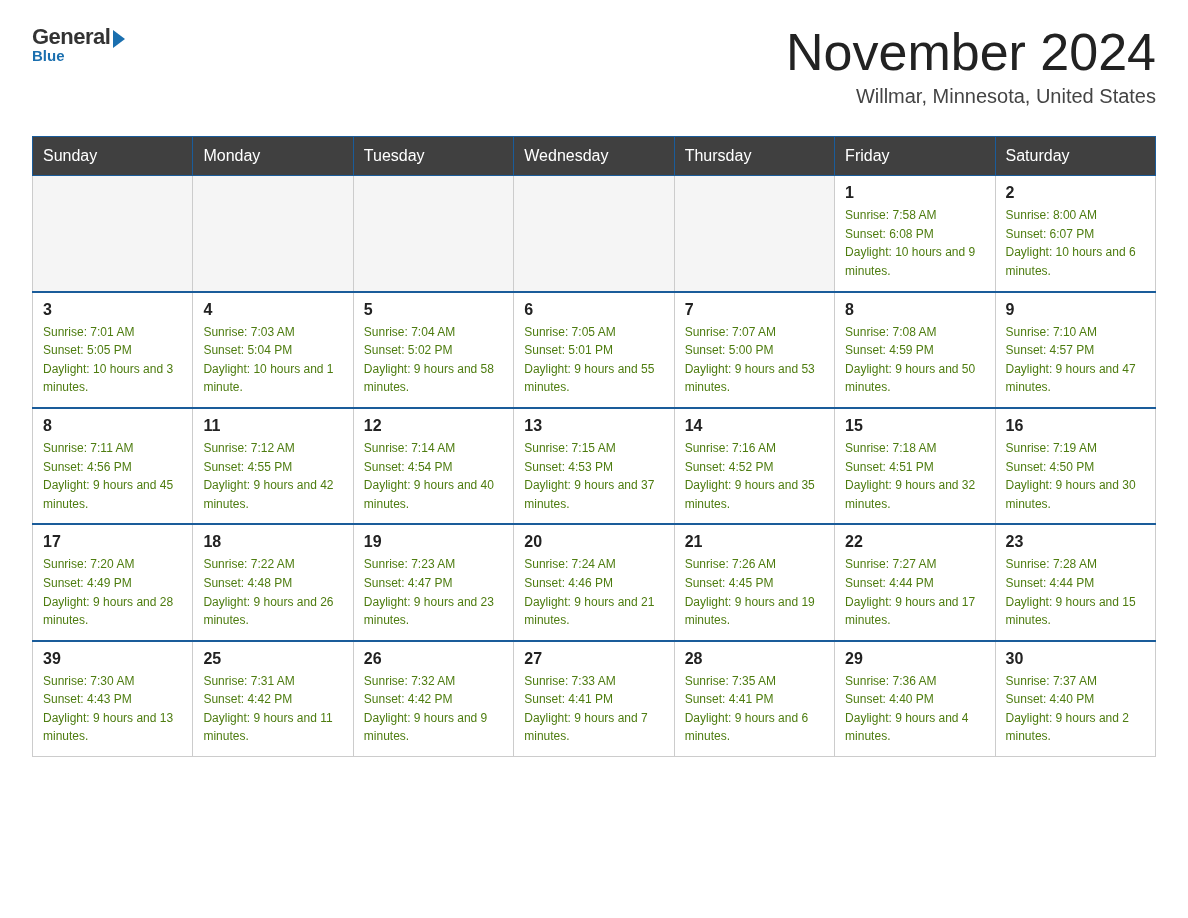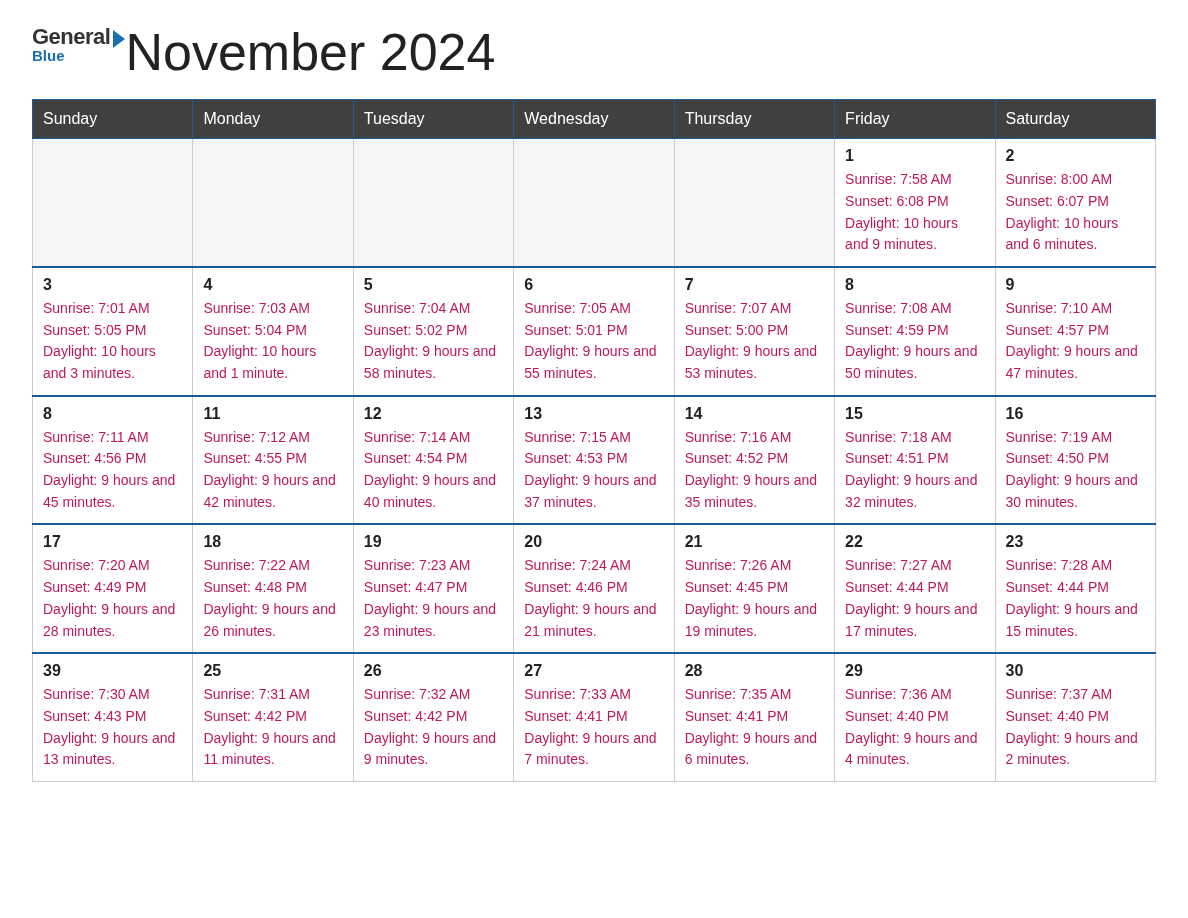--- a/index.html
+++ b/index.html
@@ -6,22 +6,22 @@
     body {
       font-family: Arial, sans-serif;
       background: #fff;
       padding: 24px 32px;
       width: 1188px;
       min-height: 918px;
     }
     .header {
       display: flex;
       align-items: flex-start;
-      justify-content: flex-start;
-      margin-bottom: 18px;
+      justify-content: space-between;
+      margin-bottom: 28px;
     }
     .logo {
       display: flex;
       flex-direction: column;
       align-items: flex-start;
     }
     .title-block {
       text-align: right;
     }
     .month-title {
@@ -62,23 +62,23 @@
     .calendar td.empty {
       background: #f5f5f5;
     }
     .day-num {
       font-size: 16px;
       font-weight: bold;
       margin-bottom: 4px;
       display: block;
     }
     .day-info {
-      font-size: 14px;
+      font-size: 12px;
       line-height: 1.55;
-      color: #be185d;
+      color: #4d7c0f;
     }
     .row-separator td {
       border-top: 2px solid #1a5c9a;
     }
     
     .logo-wrap {
       display: flex;
       align-items: center;
     }
     .logo-icon {
@@ -119,20 +119,21 @@
       <div class="logo-icon">
         <div>
           <span class="logo-general">General</span><span class="logo-arrow-right"></span>
         </div>
         <div class="logo-line2">Blue</div>
       </div>
     </div>
   </div>
   <div class="title-block">
     <div class="month-title">November 2024</div>
+    <div class="location">Willmar, Minnesota, United States</div>
   </div>
 </div>
 
 <table class="calendar">
   <thead>
     <tr>
       <th>Sunday</th>
       <th>Monday</th>
       <th>Tuesday</th>
       <th>Wednesday</th>

